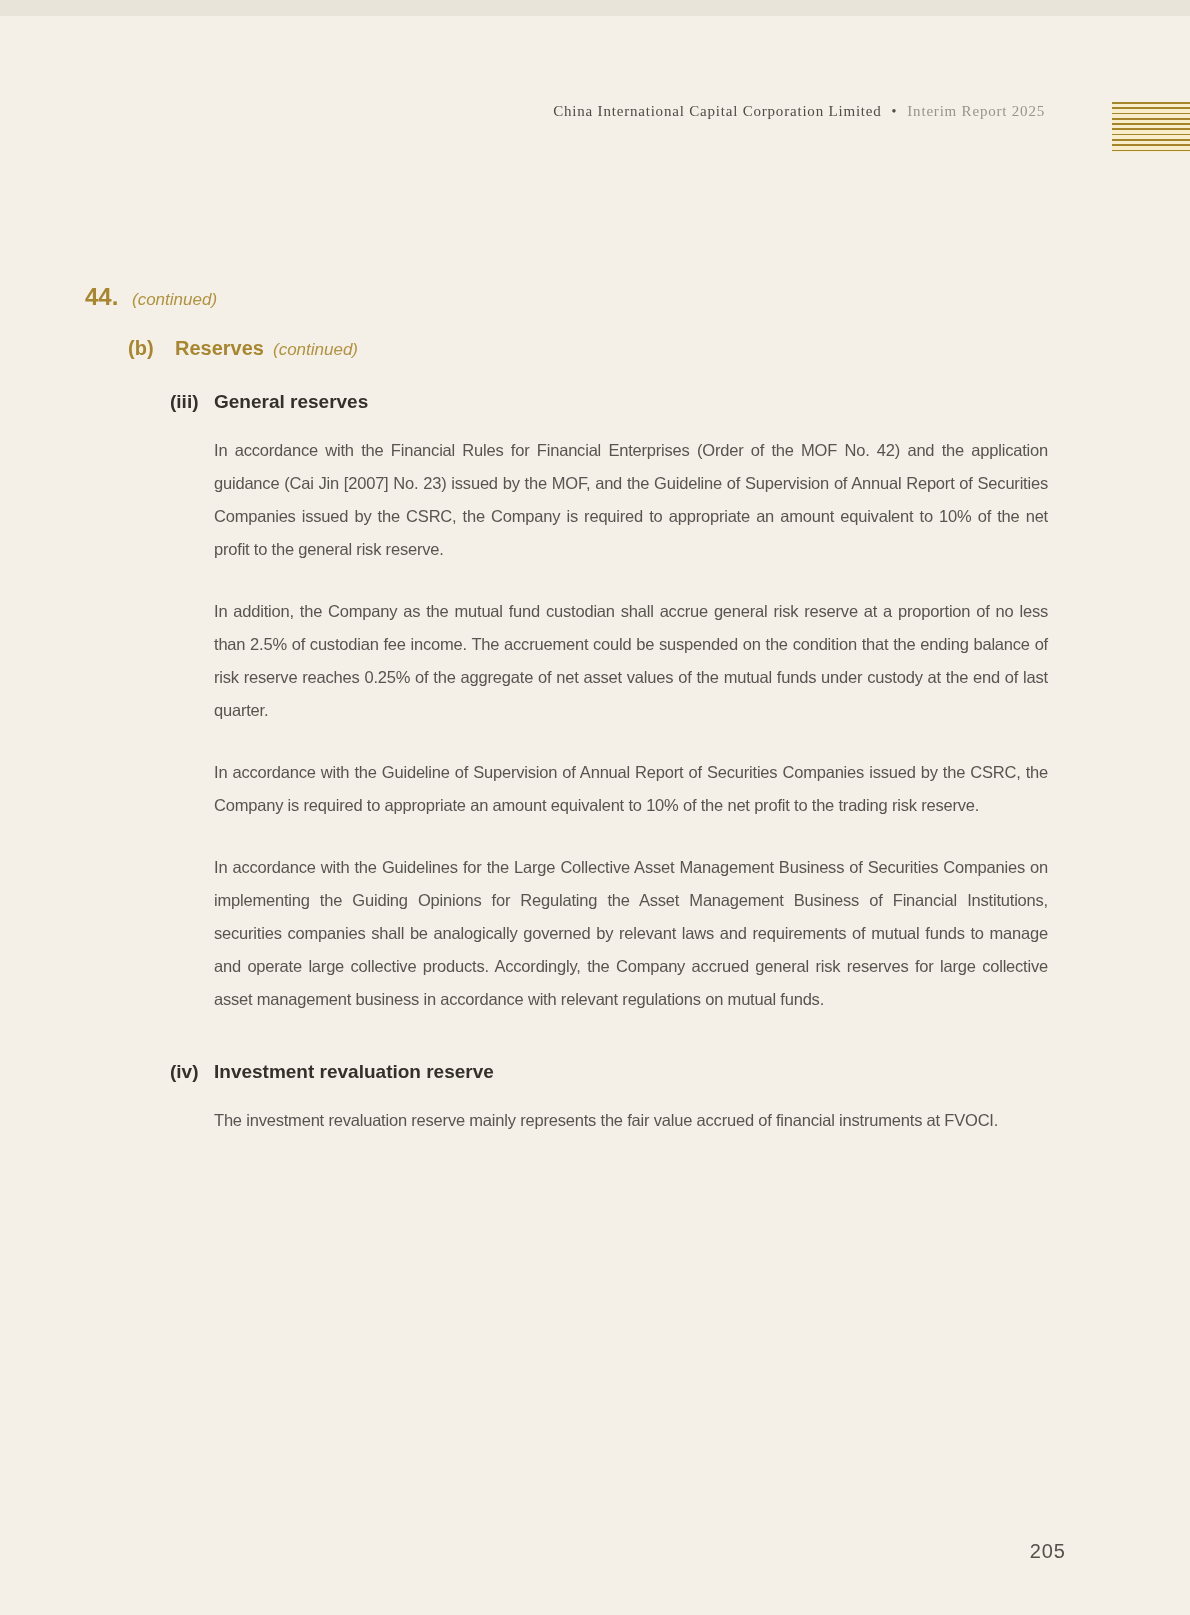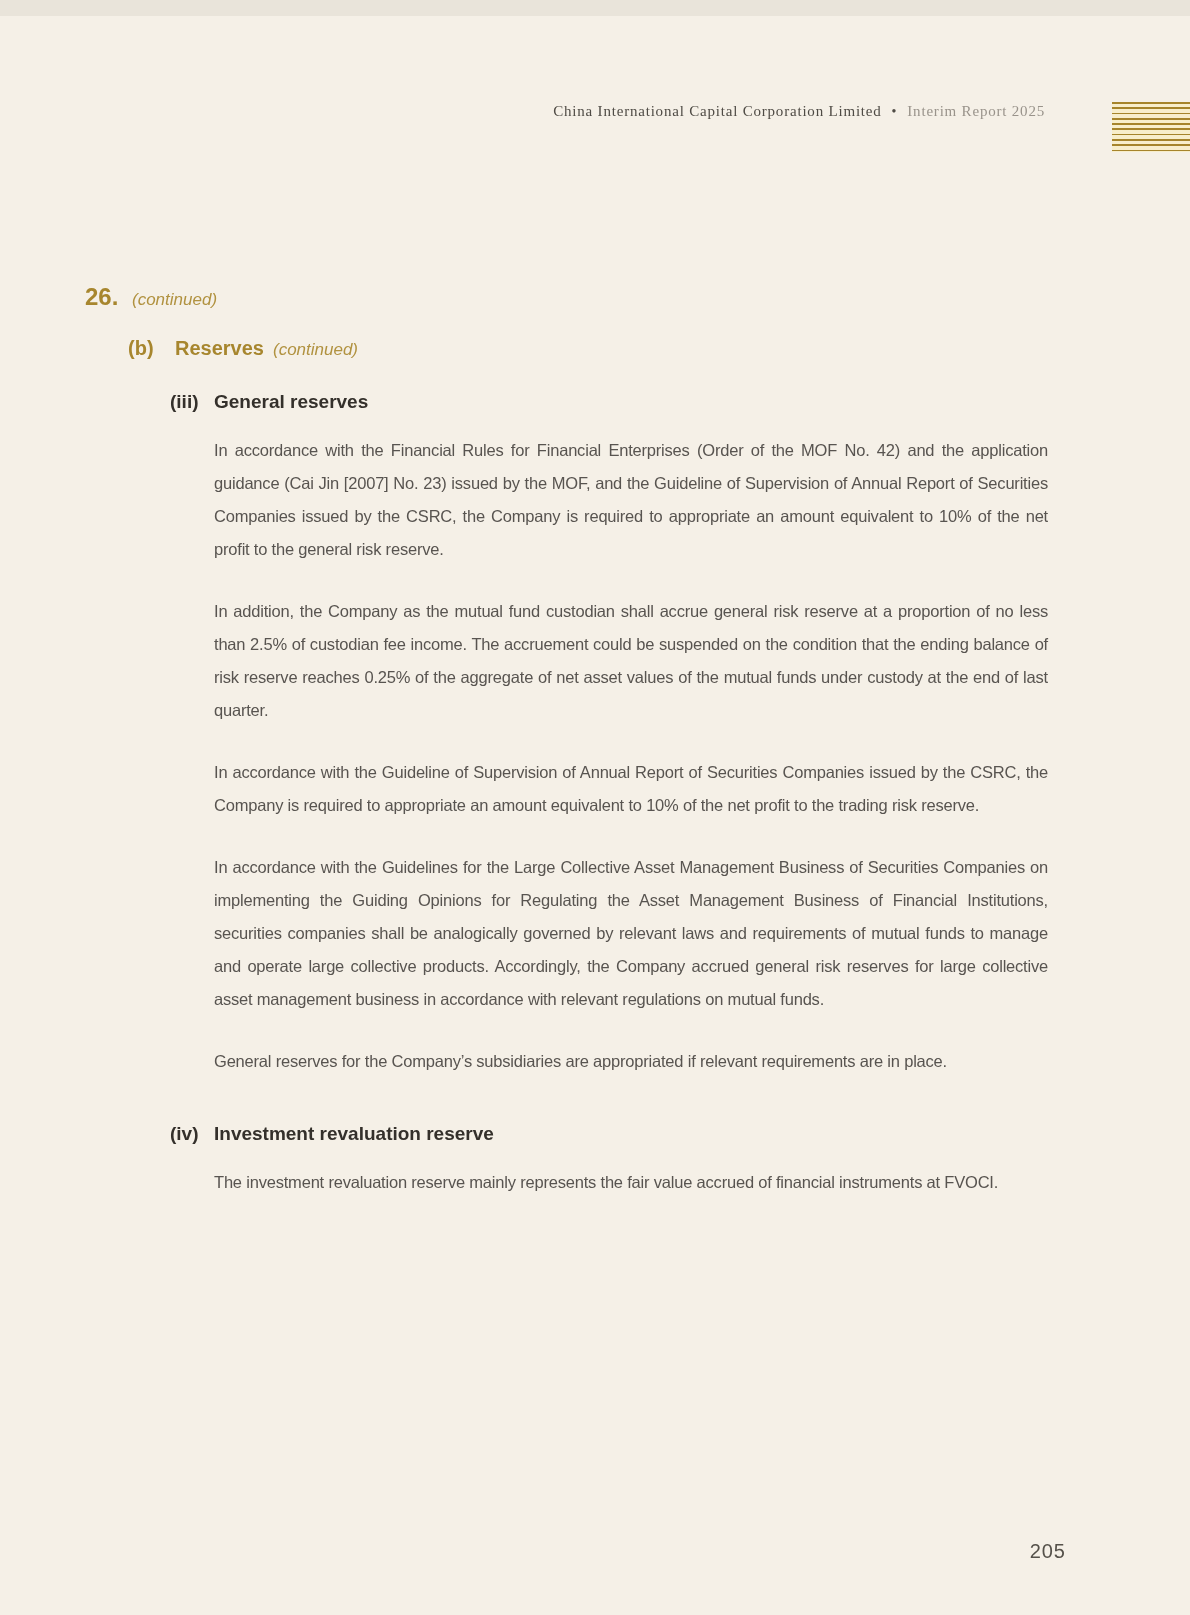--- a/index.html
+++ b/index.html
@@ -133,41 +133,40 @@
 
   <div class="header-line">
     <span class="company">China International Capital Corporation Limited</span><span class="sep">•</span><span class="report">Interim Report 2025</span>
   </div>
 
   <div class="flag"></div>
 
   <main class="content">
 
     <h1 class="section-heading">
-      <span class="h1-num">26.</span>
+      <span class="h1-num">44.</span>
       <em class="cont">(continued)</em>
     </h1>
 
     <div class="sub-b">
       <span class="b-label">(b)</span>
       <span class="b-title">Reserves</span>
       <em class="cont">(continued)</em>
     </div>
 
     <div class="sub-lvl3">
       <span class="lvl3-label">(iii)</span>
       <h3>General reserves</h3>
     </div>
 
     <div class="body-block">
       <p class="para">In accordance with the Financial Rules for Financial Enterprises (Order of the MOF No. 42) and the application guidance (Cai Jin [2007] No. 23) issued by the MOF, and the Guideline of Supervision of Annual Report of Securities Companies issued by the CSRC, the Company is required to appropriate an amount equivalent to 10% of the net profit to the general risk reserve.</p>
       <p class="para">In addition, the Company as the mutual fund custodian shall accrue general risk reserve at a proportion of no less than 2.5% of custodian fee income. The accruement could be suspended on the condition that the ending balance of risk reserve reaches 0.25% of the aggregate of net asset values of the mutual funds under custody at the end of last quarter.</p>
       <p class="para">In accordance with the Guideline of Supervision of Annual Report of Securities Companies issued by the CSRC, the Company is required to appropriate an amount equivalent to 10% of the net profit to the trading risk reserve.</p>
       <p class="para">In accordance with the Guidelines for the Large Collective Asset Management Business of Securities Companies on implementing the Guiding Opinions for Regulating the Asset Management Business of Financial Institutions, securities companies shall be analogically governed by relevant laws and requirements of mutual funds to manage and operate large collective products. Accordingly, the Company accrued general risk reserves for large collective asset management business in accordance with relevant regulations on mutual funds.</p>
-      <p class="para">General reserves for the Company’s subsidiaries are appropriated if relevant requirements are in place.</p>
     </div>
 
     <div class="sub-lvl3 sub-iv">
       <span class="lvl3-label">(iv)</span>
       <h3>Investment revaluation reserve</h3>
     </div>
 
     <div class="body-block">
       <p class="para">The investment revaluation reserve mainly represents the fair value accrued of financial instruments at FVOCI.</p>
     </div>

